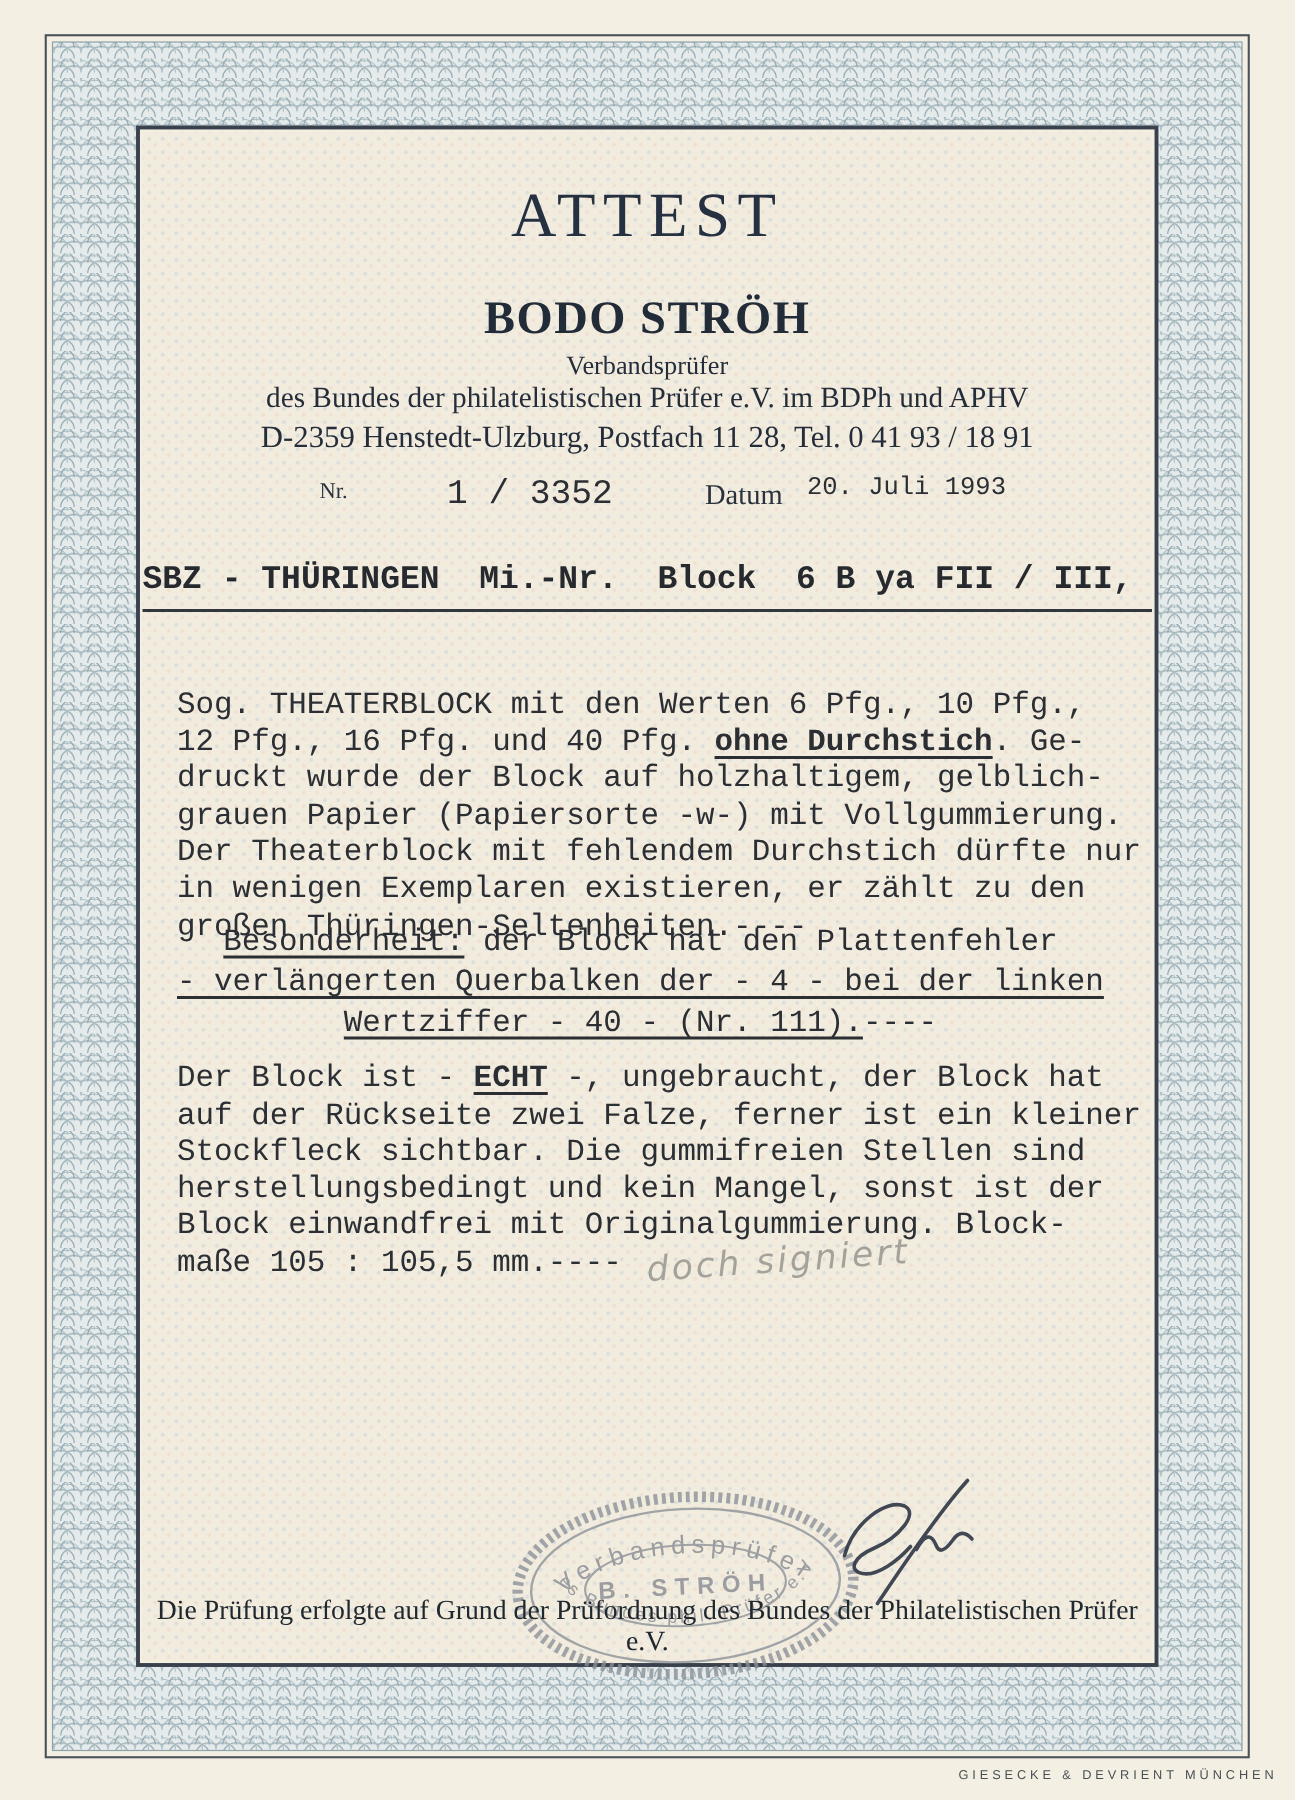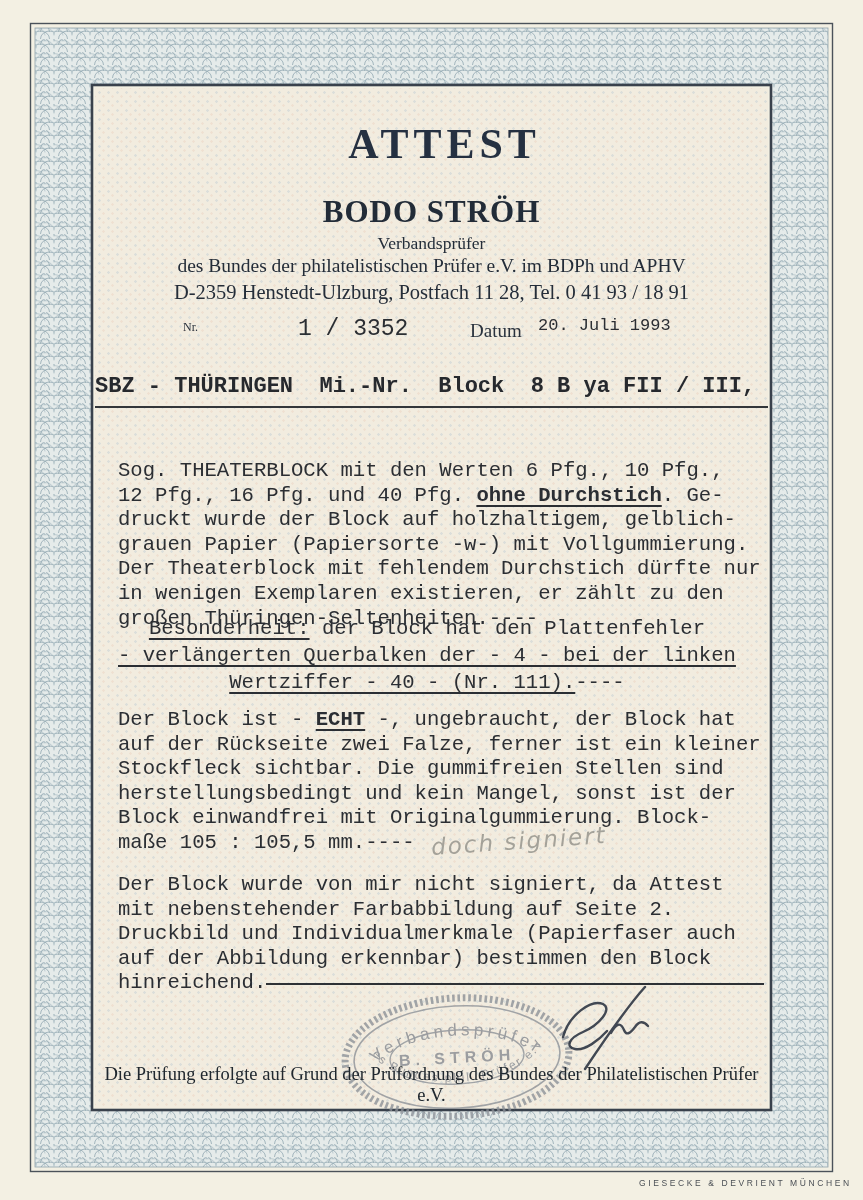--- a/index.html
+++ b/index.html
@@ -16,27 +16,27 @@
     position:absolute;left:95px;top:88px;width:673px;height:1020px;
     background-color:#f2ecdf;
     background-image:
       radial-gradient(circle, rgba(130,165,200,0.20) 1px, transparent 1.5px),
       radial-gradient(circle, rgba(225,165,140,0.16) 1px, transparent 1.5px);
     background-size:9px 9px, 9px 9px;
     background-position:0 0, 4px 4px;
   }
   .abs{position:absolute;}
   .ctr{left:0;width:100%;text-align:center;}
-  .t-attest{top:32px;font-size:42px;letter-spacing:5px;color:#253041;font-weight:700;margin-left:13px;}
+  .t-attest{top:32px;font-size:42px;letter-spacing:5px;color:#253041;font-weight:400;}
   .t-name{top:106px;font-size:31px;letter-spacing:1px;color:#222c38;font-weight:600;}
   .t-role{top:145px;font-size:17.5px;color:#242d39;}
   .t-org{top:167px;font-size:19.5px;color:#242d39;}
   .t-addr{top:193px;font-size:20.5px;color:#242d39;}
   .row-nr{top:228px;left:0;width:100%;height:28px;}
-  .nr-label{position:absolute;left:88px;top:4px;font-size:12px;color:#2a323d;}
+  .nr-label{position:absolute;left:118px;top:4px;font-size:15px;color:#2a323d;}
   .nr-value{position:absolute;left:183px;top:0;font-family:"Liberation Mono",monospace;font-size:23px;color:#2b2e33;margin-left:20px;}
   .datum-label{position:absolute;left:375px;top:4px;font-size:19px;color:#2a323d;}
   .datum-value{position:absolute;left:443px;top:0;font-family:"Liberation Mono",monospace;font-size:17px;color:#2b2e33;}
   .subject{
     top:286px;left:0;width:100%;
     font-family:"Liberation Mono",monospace;font-weight:700;font-size:22px;
     white-space:pre;color:#26292e;
     border-bottom:2.5px solid #33363a;padding-bottom:7px;
   }
   .tw{
@@ -102,21 +102,21 @@
     <div class="abs ctr t-org">des Bundes der philatelistischen Prüfer e.V. im BDPh und APHV</div>
     <div class="abs ctr t-addr">D-2359 Henstedt-Ulzburg, Postfach 11 28, Tel. 0 41 93 / 18 91</div>
 
     <div class="abs row-nr">
       <span class="nr-label">Nr.</span>
       <span class="nr-value">1 / 3352</span>
       <span class="datum-label">Datum</span>
       <span class="datum-value">20. Juli 1993</span>
     </div>
 
-    <div class="abs subject">SBZ - THÜRINGEN  Mi.-Nr.  Block  8 B ya FII / III,</div>
+    <div class="abs subject">SBZ - THÜRINGEN  Mi.-Nr.  Block  6 B ya FII / III,</div>
 
     <div class="abs tw p-intro"><span>Sog. THEATERBLOCK mit den Werten 6 Pfg., 10 Pfg.,
 12 Pfg., 16 Pfg. und 40 Pfg. </span><span class="bold-underline">ohne Durchstich</span><span>. Ge-
 druckt wurde der Block auf holzhaltigem, gelblich-
 grauen Papier (Papiersorte -w-) mit Vollgummierung.
 Der Theaterblock mit fehlendem Durchstich dürfte nur
 in wenigen Exemplaren existieren, er zählt zu den
 großen Thüringen-Seltenheiten.----</span></div>
 
     <div class="abs tw p-bes"><span class="underline">Besonderheit:</span><span> der Block hat den Plattenfehler
@@ -125,25 +125,20 @@
 
     <div class="abs tw p-echt"><span>Der Block ist - </span><span class="bold-underline">ECHT</span><span> -, ungebraucht, der Block hat
 auf der Rückseite zwei Falze, ferner ist ein kleiner
 Stockfleck sichtbar. Die gummifreien Stellen sind
 herstellungsbedingt und kein Mangel, sonst ist der
 Block einwandfrei mit Originalgummierung. Block-
 maße 105 : 105,5 mm.----</span></div>
 
     <div class="abs pencil">doch signiert</div>
 
-    <div class="abs tw p-sign"><span><span>Der Block wurde von mir nicht signiert, da Attest
-mit nebenstehender Farbabbildung auf Seite 2.
-Druckbild und Individualmerkmale (Papierfaser auch
-auf der Abbildung erkennbar) bestimmen den Block
-hinreichend.</span></span><span class="fill-line"></span></div>
 
     <div class="abs stamp-wrap">
       <svg width="238" height="132" viewBox="0 0 238 132" aria-hidden="true">
         <defs>
           <path id="stampTopArc" d="M28,82 A 92 44 0 0 1 210,82" fill="none"></path>
           <path id="stampBotArc" d="M34,58 A 88 44 0 0 0 204,58" fill="none"></path>
         </defs>
         <ellipse cx="119" cy="66" rx="112" ry="59" fill="none" stroke="#8b9097" stroke-width="7" stroke-dasharray="2.6 2.8"></ellipse>
         <ellipse cx="119" cy="66" rx="103" ry="51" fill="none" stroke="#8b9097" stroke-width="1.6"></ellipse>
         <ellipse cx="119" cy="66" rx="67" ry="27" fill="none" stroke="#8b9097" stroke-width="1.4"></ellipse>

